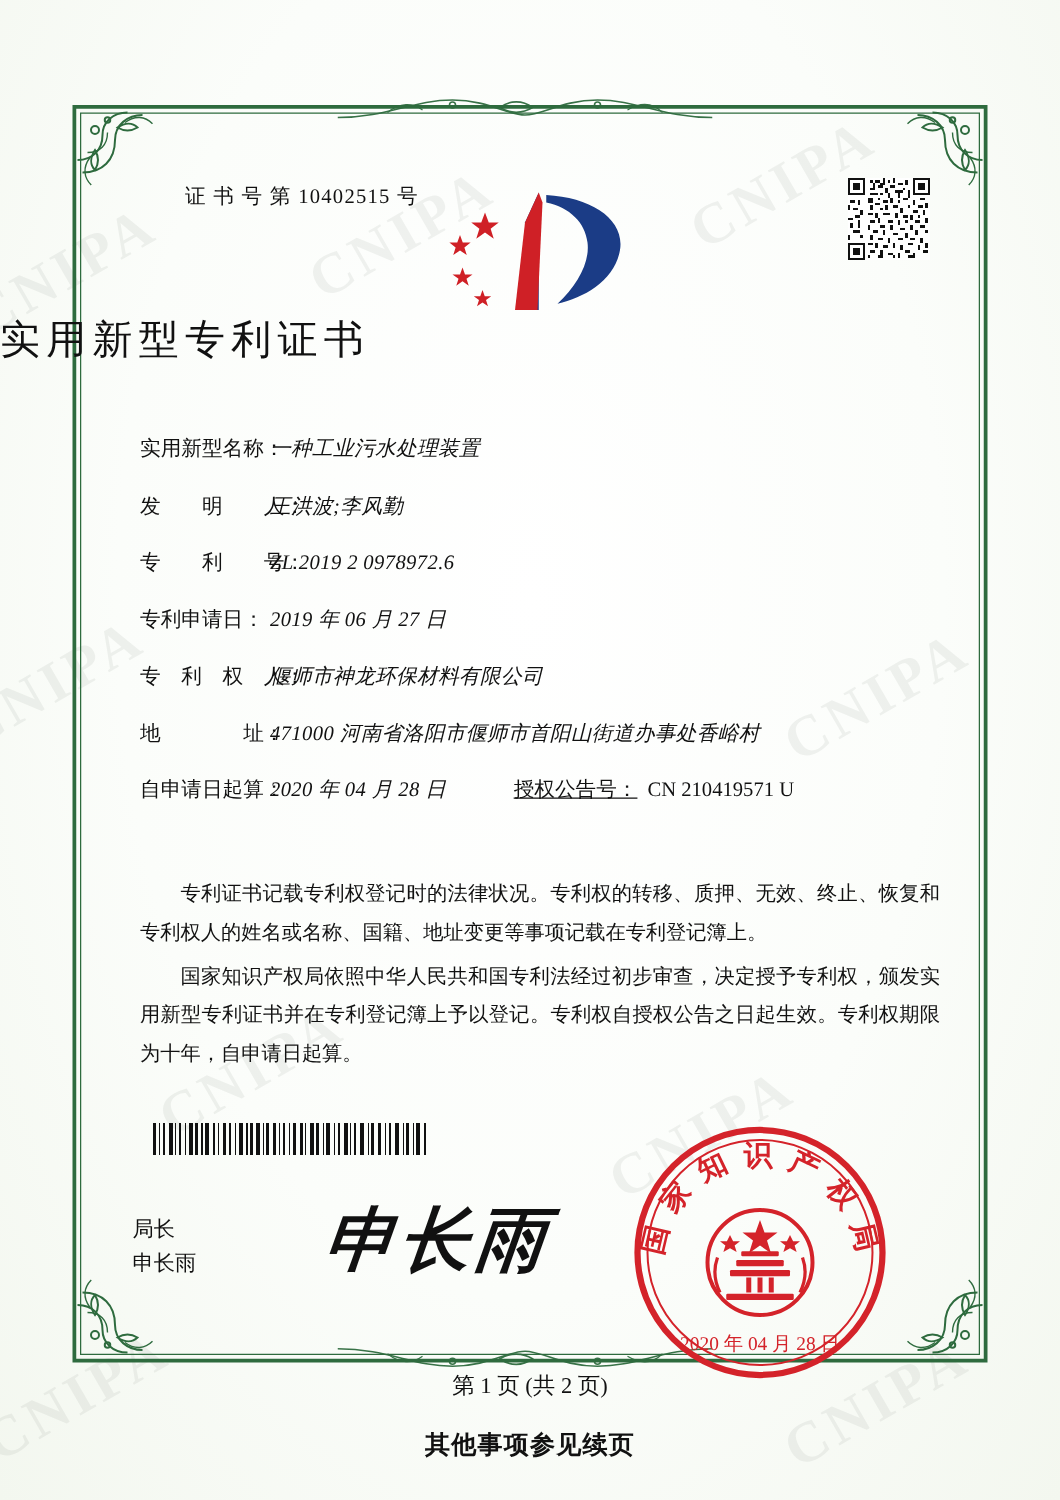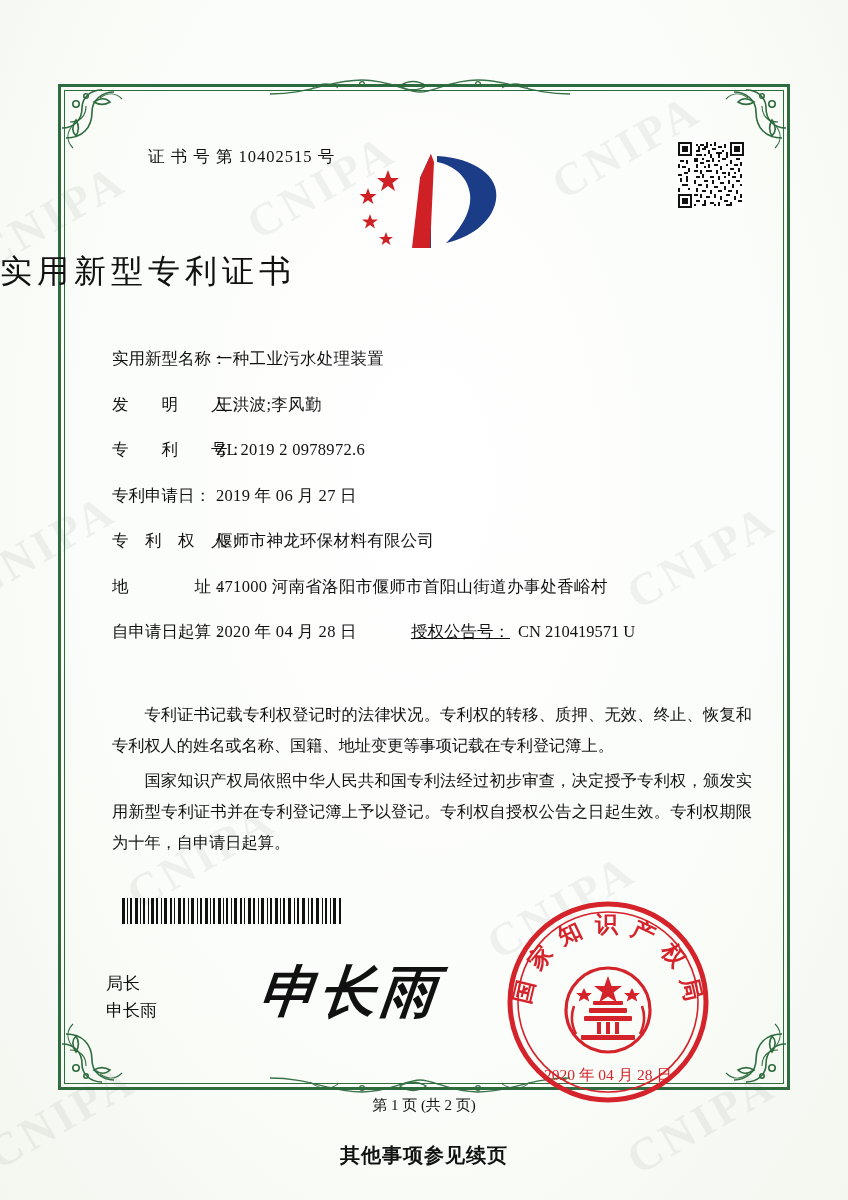--- a/index.html
+++ b/index.html
@@ -141,20 +141,21 @@
   }
   .field-label {
     width: 104px;
     flex: 0 0 104px;
     letter-spacing: 0px;
     white-space: nowrap;
   }
   .field-value {
     flex: 1;
     letter-spacing: .3px;
+    font-style: italic;
   }
   .field-row.inline2 .field-value { flex: 0 0 auto; }
   .field-label2 {
     margin-left: 54px;
     white-space: nowrap;
     text-decoration: underline;
   }
   .field-value2 {
     margin-left: 8px;
     white-space: nowrap;
@@ -212,21 +213,21 @@
     top: 898px;
     width: 208px;
     height: 208px;
   }
   
   .page-no {
     position: absolute;
     left: 0; right: 0;
     top: 1096px;
     text-align: center;
-    font-size: 15px;
+    font-size: 18px;
     color: #111;
   }
   .footer-note {
     position: absolute;
     left: 0; right: 0;
     top: 1142px;
     text-align: center;
     font-size: 20px;
     font-weight: bold;
     color: #111;

